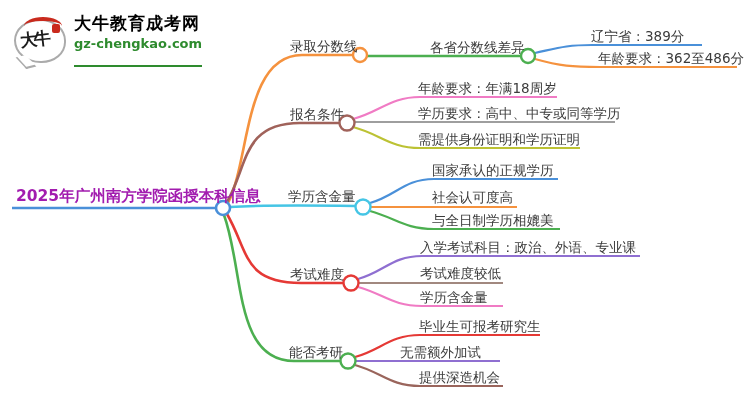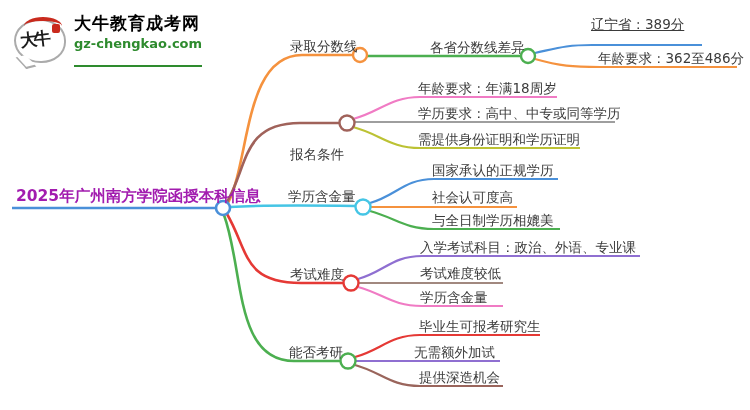--- a/index.html
+++ b/index.html
@@ -91,36 +91,36 @@
     <div>
       <div class="logo-title">大牛教育成考网</div>
       <div class="logo-domain">gz-chengkao.com</div>
     </div>
   </div>
 
   <div class="lbl root-lbl" style="left:16px;top:186px;">2025年广州南方学院函授本科信息</div>
 
   <div class="lbl" style="left:290px;top:38px;">录取分数线</div>
   <div class="lbl" style="left:430px;top:39px;">各省分数线差异</div>
-  <div class="lbl" style="left:591px;top:16px;text-decoration:underline;">辽宁省：389分</div>
+  <div class="lbl" style="left:591px;top:28px;">辽宁省：389分</div>
   <div class="lbl" style="left:598px;top:50px;">年龄要求：362至486分</div>
 
-  <div class="lbl" style="left:290px;top:106px;margin-top:40px;">报名条件</div>
+  <div class="lbl" style="left:290px;top:106px;">报名条件</div>
   <div class="lbl" style="left:418px;top:80px;">年龄要求：年满18周岁</div>
   <div class="lbl" style="left:418px;top:105px;">学历要求：高中、中专或同等学历</div>
   <div class="lbl" style="left:418px;top:131px;">需提供身份证明和学历证明</div>
 
   <div class="lbl" style="left:288px;top:188px;">学历含金量</div>
   <div class="lbl" style="left:432px;top:162px;">国家承认的正规学历</div>
   <div class="lbl" style="left:432px;top:189px;">社会认可度高</div>
   <div class="lbl" style="left:432px;top:212px;">与全日制学历相媲美</div>
 
   <div class="lbl" style="left:290px;top:266px;">考试难度</div>
   <div class="lbl" style="left:420px;top:265px;">考试难度较低</div>
   <div class="lbl" style="left:420px;top:239px;">入学考试科目：政治、外语、专业课</div>
   <div class="lbl" style="left:420px;top:289px;">学历含金量</div>
 
   <div class="lbl" style="left:289px;top:344px;">能否考研</div>
   <div class="lbl" style="left:419px;top:318px;">毕业生可报考研究生</div>
-  <div class="lbl" style="left:414px;top:344px;">无需额外加试</div>
+  <div class="lbl" style="left:400px;top:344px;">无需额外加试</div>
   <div class="lbl" style="left:419px;top:369px;">提供深造机会</div>
 
 </div>
 
 </body></html>

